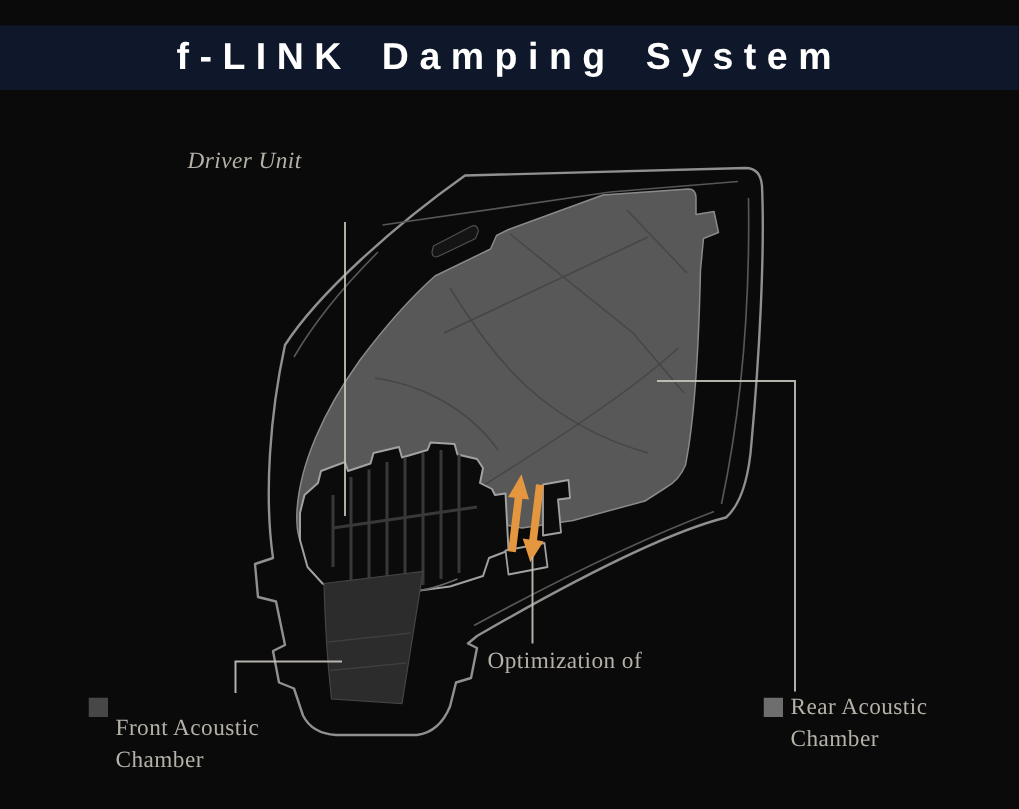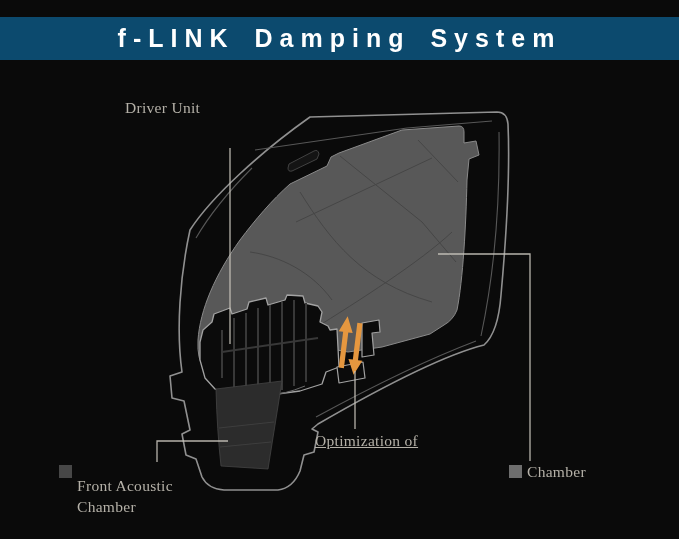--- a/index.html
+++ b/index.html
@@ -5,21 +5,21 @@
   html,body{margin:0;padding:0;}
   body{
     position:relative;
     width:679px;height:539px;
     background:#0a0a0a;
     overflow:hidden;
     font-family:"Liberation Serif", serif;
   }
   .banner{
     position:absolute;left:0;top:17px;width:679px;height:43px;
-    background:#0c4a6e;
+    background:#0f172a;
     display:flex;align-items:center;justify-content:center;
   }
   .banner span{
     font-family:"Liberation Sans", sans-serif;
     font-weight:bold;
     font-size:25px;
     letter-spacing:7px;
     word-spacing:6px;
     color:#ffffff;
     white-space:nowrap;
@@ -128,34 +128,35 @@
   </g>
 
   <g stroke="#c9c5bc" stroke-width="1.3" fill="none" opacity="0.9">
     <path d="M230,148 L230,344"></path>
     <path d="M157,462 L157,441 L228,441"></path>
     <path d="M355,371 L355,429"></path>
     <path d="M438,254 L530,254 L530,461"></path>
   </g>
 </svg>
 
-<div class="lbl" style="left:125px;top:97px;">
+<div class="lbl" style="left:125px;top:97px;font-style:italic;">
   <div>Driver Unit</div>
 </div>
 
-<div class="lbl" style="left:315px;top:430px;text-decoration:underline;">
+<div class="lbl" style="left:325px;top:430px;">
   <div>Optimization of</div>
 </div>
 
 <svg class="swatch" style="left:59px;top:465px;" width="13" height="13">
   <rect x="0" y="0" width="13" height="13" fill="#474747"></rect>
 </svg>
 <div class="lbl" style="left:77px;top:475px;">
   <div>Front Acoustic</div>
   <div>Chamber</div>
 </div>
 
 <svg class="swatch" style="left:509px;top:465px;" width="13" height="13">
   <rect x="0" y="0" width="13" height="13" fill="#6e6e6e"></rect>
 </svg>
 <div class="lbl" style="left:527px;top:461px;">
+  <div>Rear Acoustic</div>
   <div>Chamber</div>
 </div>
 
 </body></html>

